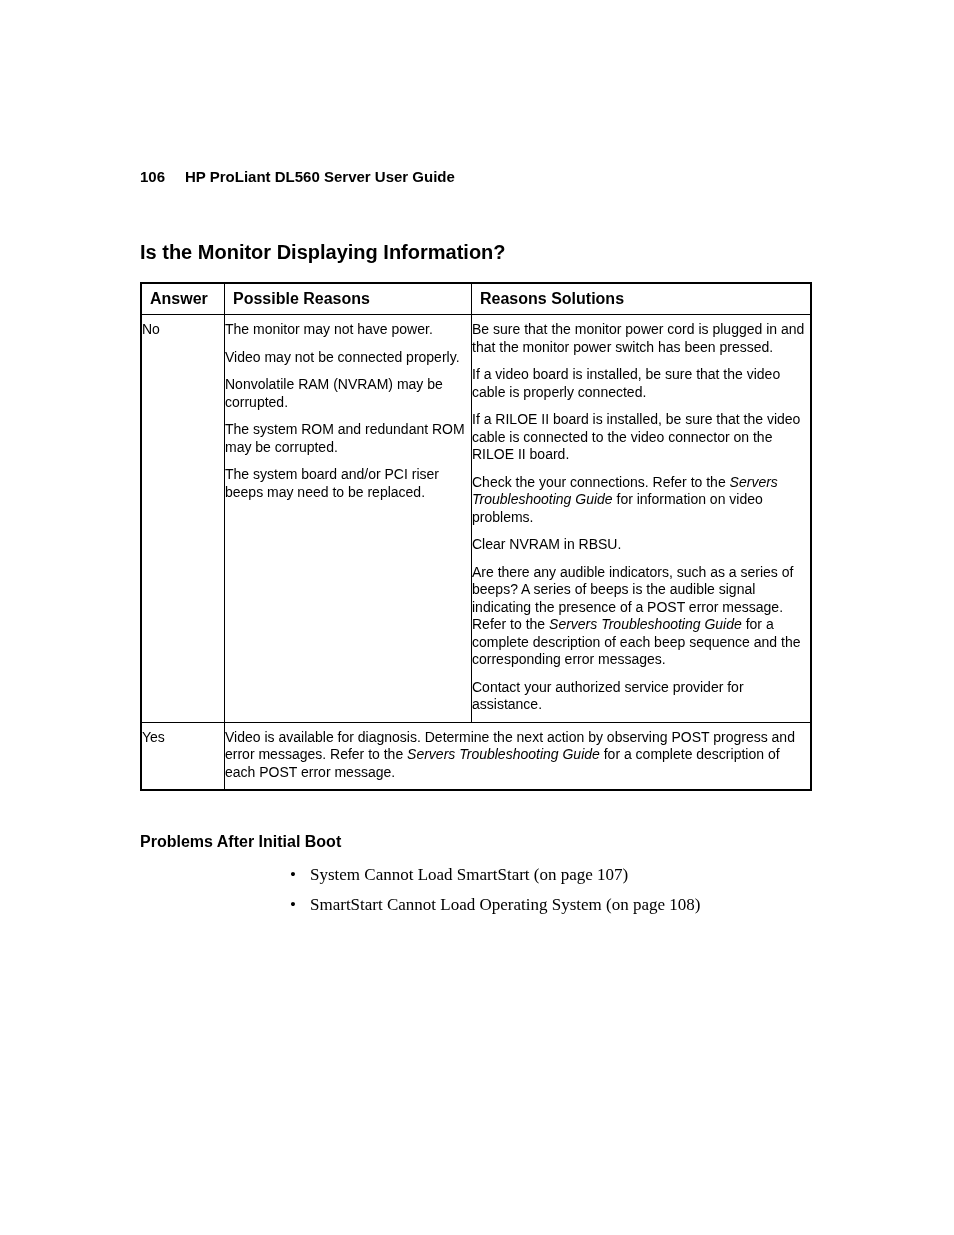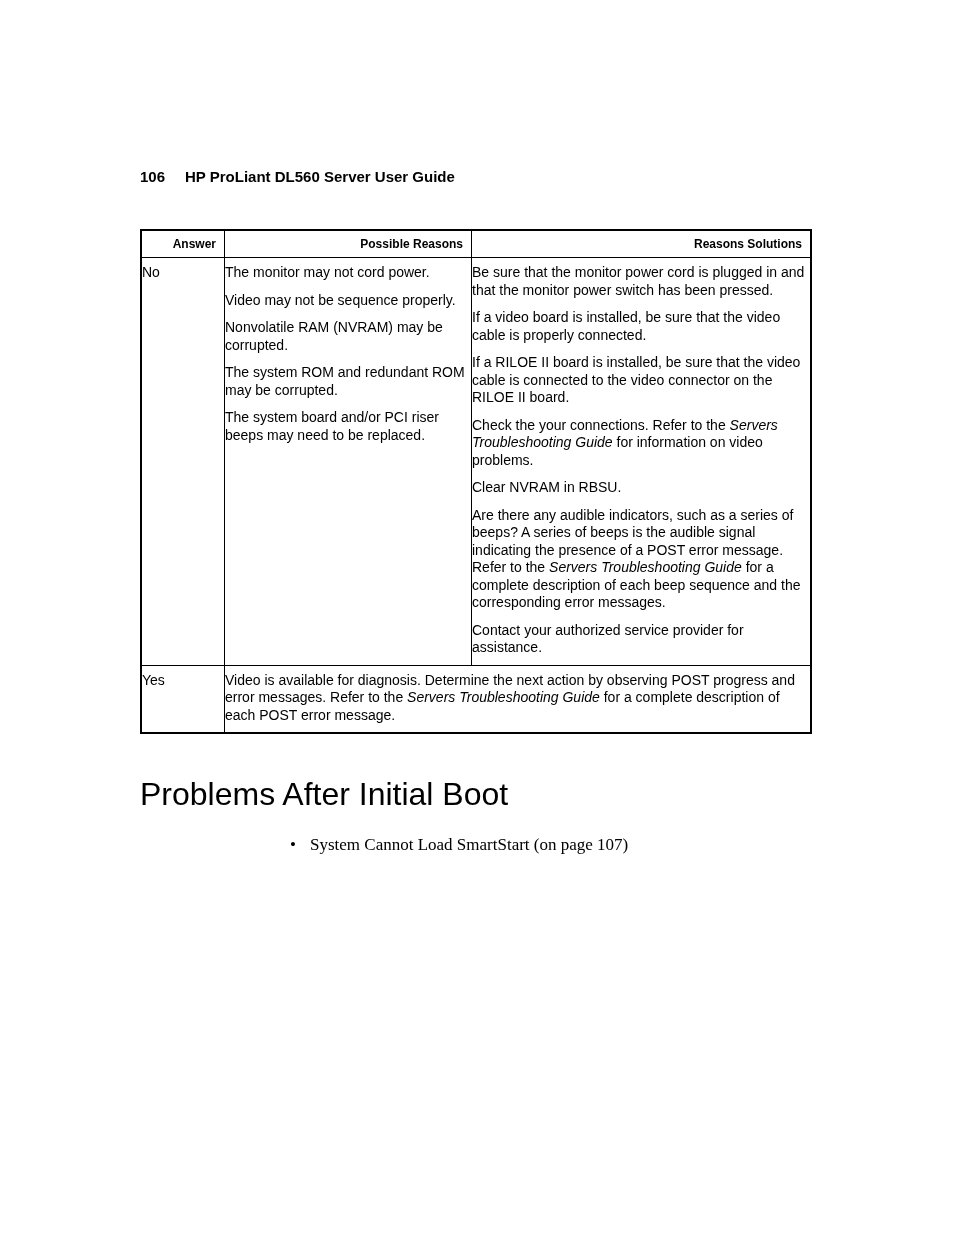--- a/index.html
+++ b/index.html
@@ -1,57 +1,58 @@
 <!DOCTYPE html>
 <html><head>
 <meta charset="utf-8">
 <style>
 html,body{margin:0;padding:0;background:#fff;color:#000;font-family:Arial,Helvetica,sans-serif}
 .page{width:954px;height:1235px;box-sizing:border-box;padding:168px 140px 0 140px}
-.header-line{font-size:15px;font-weight:bold;margin-bottom:44px}
+.header-line{font-size:15px;font-weight:bold;margin-bottom:56px}
 .header-line .pg{display:inline-block;margin-right:20px}
 .subheading{font-size:20px;font-weight:bold;margin:0 0 18px 0}
 .tbl{width:672px;border-collapse:collapse;border:2px solid #000}
-.tbl th{font-size:12px;font-weight:bold;text-align:right;padding:6px 8px;border-top:2px solid #000;border-bottom:1px solid #000;vertical-align:top}
+.tbl th{font-size:16px;font-weight:bold;text-align:left;padding:6px 8px;border-top:2px solid #000;border-bottom:1px solid #000;vertical-align:top}
 .tbl td{font-size:14px;padding:6px 0;vertical-align:top;border-top:1px solid #000}
 .tbl .col-a{width:66px;border-right:1px solid #000}
 .tbl .col-r{width:230px;border-right:1px solid #000}
 .tbl p{margin:0 0 10px 0;line-height:1.25}
 .tbl p:last-child{margin-bottom:2px}
 .tbl .merged{border-right:none}
-.section-heading{font-size:32px;font-weight:normal;margin:42px 0 22px 0}
+.section-heading{font-size:16px;font-weight:bold;margin:42px 0 14px 0}
 .toc{margin:6px 0 0 170px;padding:0;list-style:none;font-family:"Times New Roman",Times,serif;font-size:17px}
 .toc li{margin:0 0 10px 0;position:relative;padding-left:0}
 .toc li::before{content:"\2022";position:absolute;left:-20px;top:0;font-size:17px}
 .italic{font-style:italic}
 </style>
 </head>
 <body>
 
 <div class="page">
 
   <div class="header-line">
     <span class="pg">106</span><span>HP ProLiant DL560 Server User Guide</span>
   </div>
 
+  <h2 class="subheading">Is the Monitor Displaying Information?</h2>
 
   <table class="tbl">
     <thead>
       <tr>
         <th class="col-a">Answer</th>
         <th class="col-r">Possible Reasons</th>
         <th>Reasons Solutions</th>
       </tr>
     </thead>
     <tbody>
       <tr>
         <td class="col-a">No</td>
         <td class="col-r">
-          <p>The monitor may not cord power.</p>
-          <p>Video may not be sequence properly.</p>
+          <p>The monitor may not have power.</p>
+          <p>Video may not be connected properly.</p>
           <p>Nonvolatile RAM (NVRAM) may be corrupted.</p>
           <p>The system ROM and redundant ROM may be corrupted.</p>
           <p>The system board and/or PCI riser beeps may need to be replaced.</p>
         </td>
         <td>
           <p>Be sure that the monitor power cord is plugged in and that the monitor power switch has been pressed.</p>
           <p>If a video board is installed, be sure that the video cable is properly connected.</p>
           <p>If a RILOE II board is installed, be sure that the video cable is connected to the video connector on the RILOE II board.</p>
           <p><span>Check the your connections. Refer to the </span><span class="italic">Servers Troubleshooting Guide</span><span> for information on video problems.</span></p>
           <p>Clear NVRAM in RBSU.</p>
@@ -65,15 +66,16 @@
           <p><span>Video is available for diagnosis. Determine the next action by observing POST progress and error messages. Refer to the </span><span class="italic">Servers Troubleshooting Guide</span><span> for a complete description of each POST error message.</span></p>
         </td>
       </tr>
     </tbody>
   </table>
 
   <h1 class="section-heading">Problems After Initial Boot</h1>
 
   <ul class="toc">
     <li><span>System Cannot Load SmartStart (on page </span><span>107</span><span>)</span></li>
+    <li><span>SmartStart Cannot Load Operating System (on page </span><span>108</span><span>)</span></li>
   </ul>
 
 </div>
 
 </body></html>

